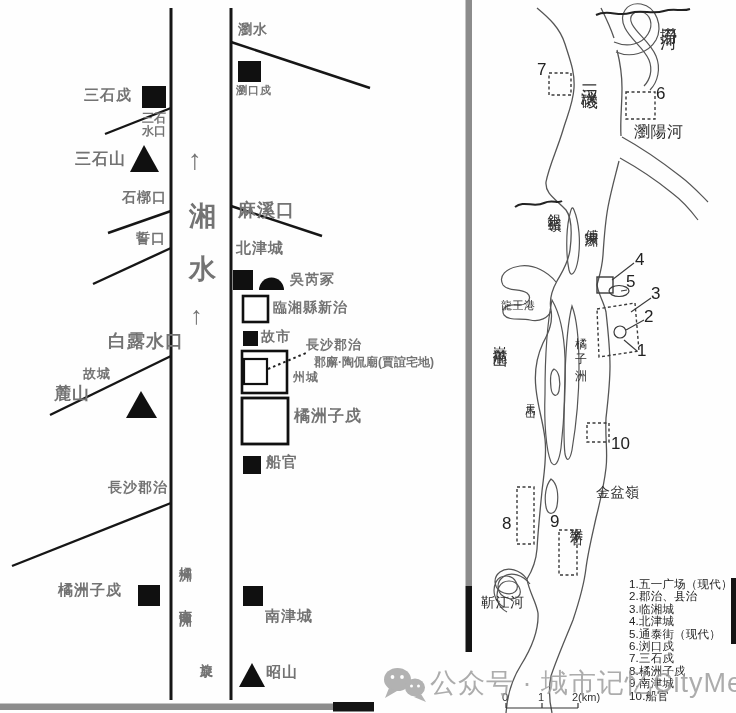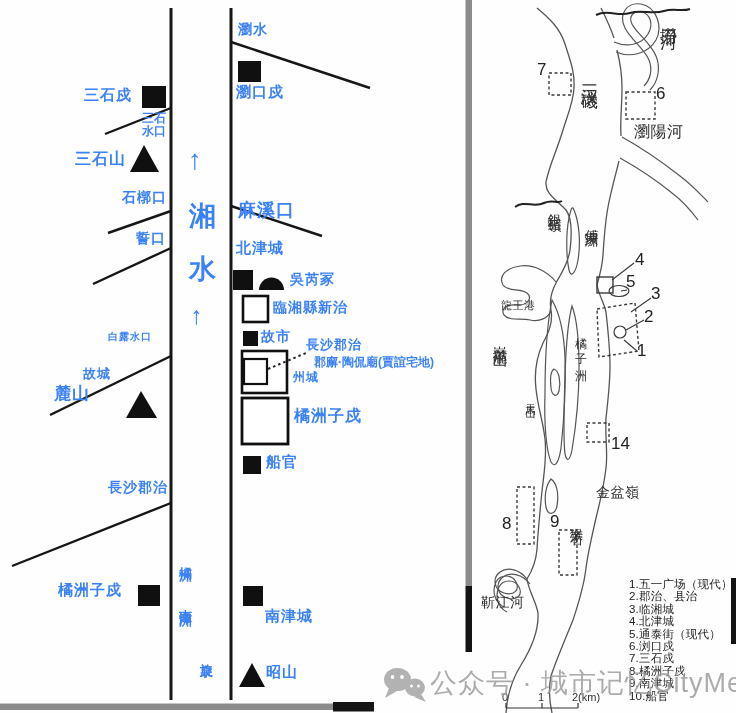--- a/index.html
+++ b/index.html
@@ -1,21 +1,21 @@
 <!DOCTYPE html>
 <html><head>
 <meta charset="utf-8">
 <style>
   html,body{margin:0;padding:0;background:#fff;}
   #stage{
     position:relative;width:736px;height:713px;background:#fefefe;overflow:hidden;
     font-family:"Liberation Sans","DejaVu Sans",sans-serif;color:#1a1a1a;
   }
   #lineart{position:absolute;left:0;top:0;}
-  .lbl{position:absolute;white-space:pre-line;line-height:1.12;color:#3b82f6;}
+  .lbl{position:absolute;white-space:pre-line;line-height:1.12;color:#737373;}
   .lp{font-weight:600;letter-spacing:1px;}           
   .rp{font-weight:400;color:#2e2e2e;letter-spacing:0.5px;}
   .vert{writing-mode:vertical-rl;text-orientation:upright;line-height:1;}
   .num{font-weight:500;color:#222;letter-spacing:0;}
   .legend-line{position:absolute;left:629px;width:110px;font-size:11.5px;line-height:12.4px;color:#222;letter-spacing:0.2px;font-weight:500;}
   .scale-num{position:absolute;font-size:11px;color:#333;font-weight:500;}
   #watermark{position:absolute;left:430px;top:665px;font-size:27px;color:#9e9e9e;opacity:.85;letter-spacing:1px;white-space:nowrap;}
 </style>
 </head>
 <body>
@@ -150,27 +150,27 @@
   <div class="lbl lp" style="left:84px;top:87px;font-size:15px">三石戍</div>
   <div class="lbl lp" style="left:142px;top:112px;font-size:12px;letter-spacing:0">三石
 水口</div>
   <div class="lbl lp" style="left:75px;top:150px;font-size:16px">三石山</div>
   <div class="lbl lp" style="left:122px;top:190px;font-size:14px">石槨口</div>
   <div class="lbl lp" style="left:136px;top:231px;font-size:14px">誓口</div>
   <div class="lbl lp" style="left:188px;top:144px;font-size:28px">↑</div>
   <div class="lbl lp" style="left:189px;top:201px;font-size:27px">湘</div>
   <div class="lbl lp" style="left:189px;top:254px;font-size:27px">水</div>
   <div class="lbl lp" style="left:190px;top:301px;font-size:25px">↑</div>
-  <div class="lbl lp" style="left:108px;top:331px;font-size:10px">白露水口</div>
+  <div class="lbl lp" style="left:108px;top:331px;font-size:18px">白露水口</div>
   <div class="lbl lp" style="left:83px;top:367px;font-size:13px">故城</div>
   <div class="lbl lp" style="left:54px;top:384px;font-size:17px">麓山</div>
   <div class="lbl lp" style="left:108px;top:480px;font-size:14px">長沙郡治</div>
   <div class="lbl lp" style="left:58px;top:582px;font-size:15px">橘洲子戍</div>
   <div class="lbl lp" style="left:238px;top:22px;font-size:14px">瀏水</div>
-  <div class="lbl lp" style="left:236px;top:84px;font-size:15px">瀏口戍</div>
+  <div class="lbl lp" style="left:236px;top:84px;font-size:11px">瀏口戍</div>
   <div class="lbl lp" style="left:238px;top:200px;font-size:18px">麻溪口</div>
   <div class="lbl lp" style="left:236px;top:240px;font-size:15px">北津城</div>
   <div class="lbl lp" style="left:290px;top:272px;font-size:14px">吳芮冢</div>
   <div class="lbl lp" style="left:273px;top:300px;font-size:14px">臨湘縣新治</div>
   <div class="lbl lp" style="left:261px;top:329px;font-size:14px">故市</div>
   <div class="lbl lp" style="left:306px;top:338px;font-size:13px">長沙郡治</div>
   <div class="lbl lp" style="left:314px;top:356px;font-size:12px;letter-spacing:0">郡廨·陶侃廟(賈誼宅地)</div>
   <div class="lbl lp" style="left:293px;top:371px;font-size:12px">州城</div>
   <div class="lbl lp" style="left:294px;top:407px;font-size:16px">橘洲子戍</div>
   <div class="lbl lp" style="left:266px;top:454px;font-size:15px">船官</div>
@@ -193,21 +193,21 @@
   <div class="lbl rp vert" style="left:570px;top:518px;font-size:13px;letter-spacing:3px">猴子石</div>
   <div class="lbl rp" style="left:481px;top:595px;font-size:14px">靳江河</div>
 
   <div class="lbl num" style="left:537px;top:60px;font-size:17px">7</div>
   <div class="lbl num" style="left:656px;top:84px;font-size:17px">6</div>
   <div class="lbl num" style="left:635px;top:250px;font-size:17px">4</div>
   <div class="lbl num" style="left:626px;top:272px;font-size:17px">5</div>
   <div class="lbl num" style="left:651px;top:284px;font-size:17px">3</div>
   <div class="lbl num" style="left:644px;top:307px;font-size:17px">2</div>
   <div class="lbl num" style="left:637px;top:341px;font-size:17px">1</div>
-  <div class="lbl num" style="left:611px;top:434px;font-size:17px">14</div>
+  <div class="lbl num" style="left:611px;top:434px;font-size:17px">10</div>
   <div class="lbl num" style="left:502px;top:514px;font-size:17px">8</div>
   <div class="lbl num" style="left:550px;top:512px;font-size:17px">9</div>
 
   <div>
     <div class="legend-line" style="top:578px">1.五一广场（现代）</div>
     <div class="legend-line" style="top:590.4px">2.郡治、县治</div>
     <div class="legend-line" style="top:602.8px">3.临湘城</div>
     <div class="legend-line" style="top:615.2px">4.北津城</div>
     <div class="legend-line" style="top:627.6px">5.通泰街（现代）</div>
     <div class="legend-line" style="top:640px">6.浏口戍</div>

